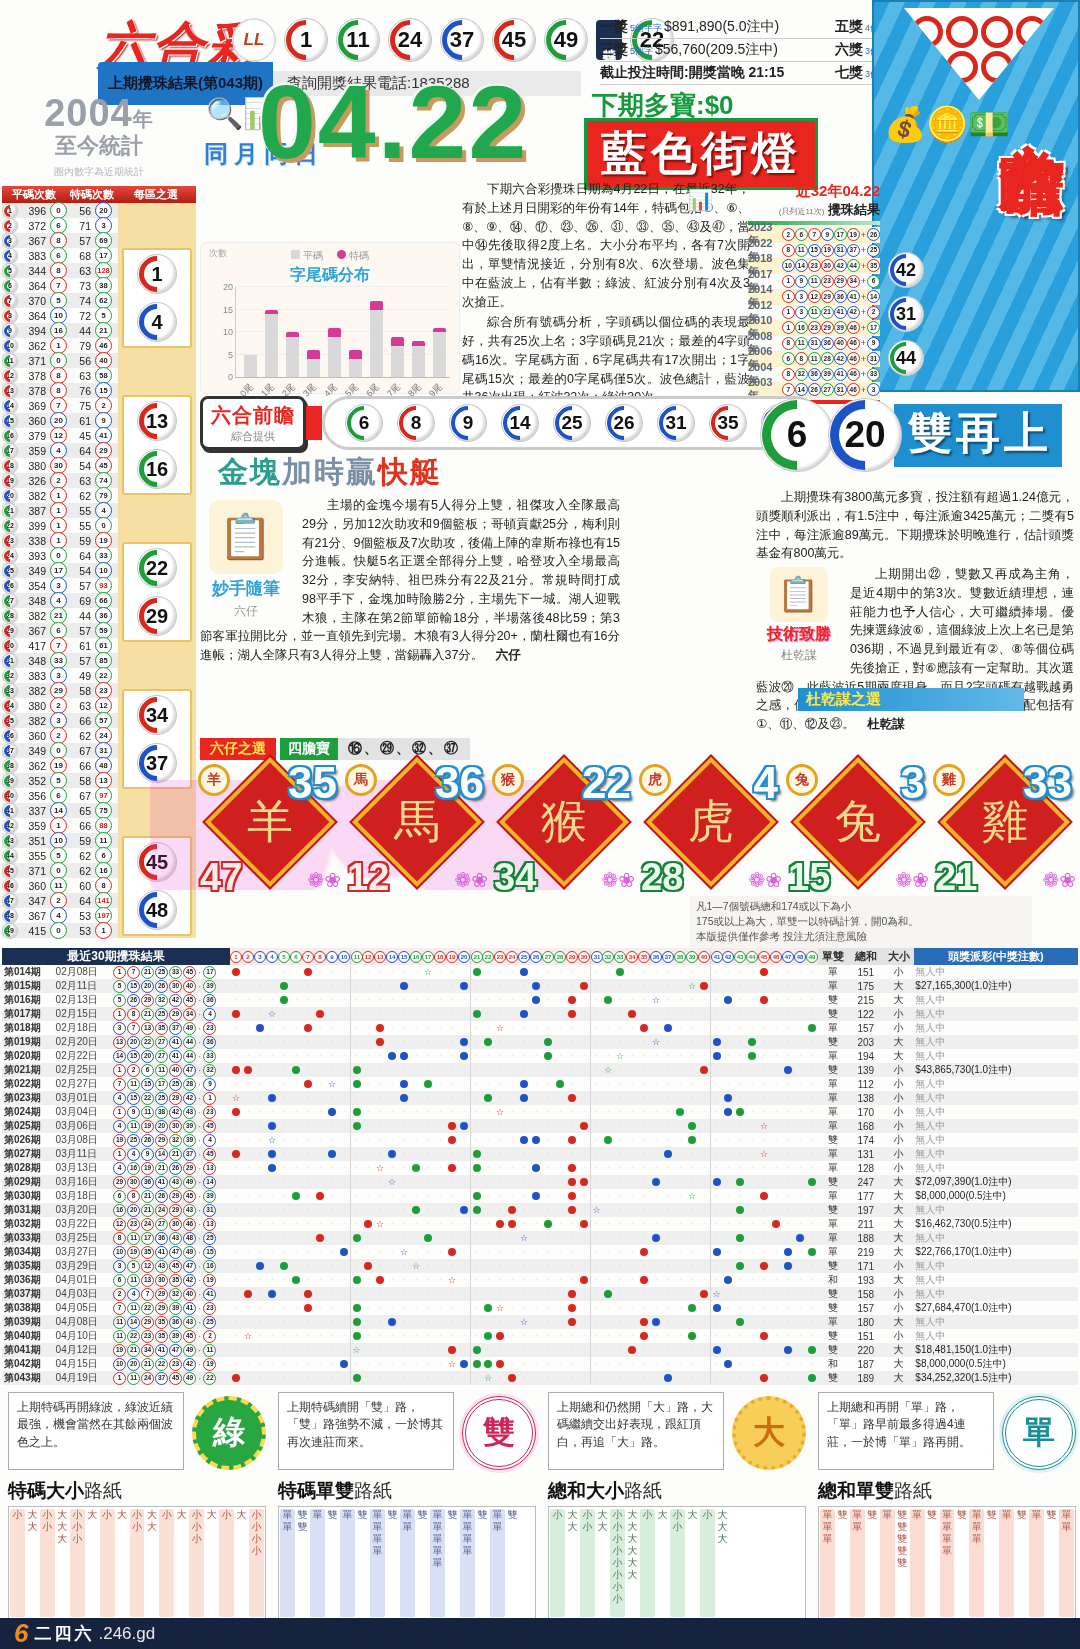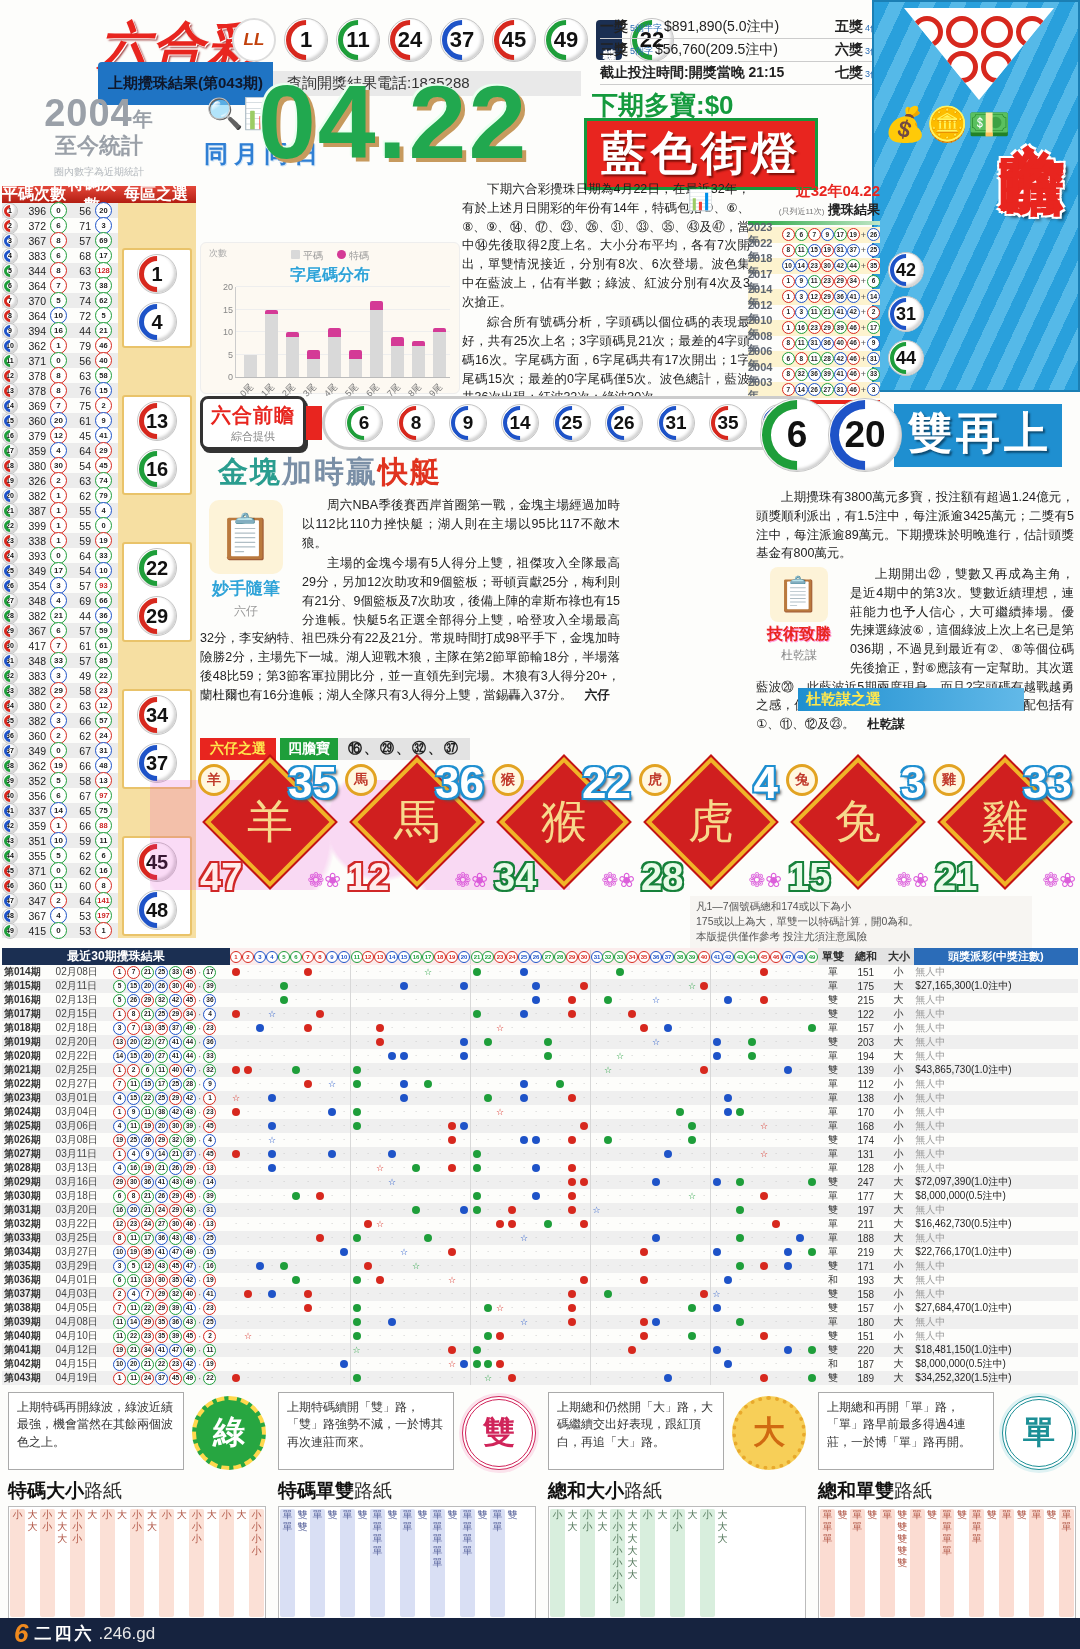--- a/index.html
+++ b/index.html
@@ -40,21 +40,21 @@
          text-shadow:-2px -2px 0 #fff,2px -2px 0 #fff,-2px 2px 0 #fff,2px 2px 0 #fff,4px 4px 3px rgba(0,0,0,.4);letter-spacing:4px;line-height:1;}
   .bcoins{position:absolute;left:10px;top:100px;font-size:34px;line-height:1.3;filter:saturate(1.2);}
   .bballs{position:absolute;left:14px;top:250px;display:flex;flex-direction:column;gap:8px;}
   
   .y2004{left:14px;top:92px;width:170px;text-align:center;color:#9aa0a8;}
   .y2004 .l1{font-size:38px;font-weight:bold;letter-spacing:1px;}
   .y2004 .l1 small{font-size:20px;}
   .y2004 .l2{font-size:22px;font-weight:bold;margin-top:-4px;}
   .y2004 .l3{font-size:10px;color:#b3b8bd;margin-top:4px;}
   .stats{left:2px;top:186px;width:194px;}
-  .st-h{display:flex;background:linear-gradient(#e4483a,#b31d12);color:#fff;font-weight:bold;font-size:16px;height:17px;align-items:center;}
+  .st-h{display:flex;background:linear-gradient(#e4483a,#b31d12);color:#fff;font-weight:bold;font-size:11px;height:17px;align-items:center;}
   .st-h span{text-align:center;}
   .st-rows{position:relative;}
   .st-row{display:flex;align-items:center;height:15px;font-size:10.5px;}
   .st-row:nth-child(odd){background:#ececec;}
   .st-row .v{width:28px;text-align:right;padding-right:2px;}
   .st-row .mc{margin-left:2px;}
   .zone{position:absolute;left:118px;top:203px;width:78px;height:735px;background:#f6dfa2;}
   .zbox{position:absolute;left:4px;width:66px;background:#fff;border:2px solid #e9c36a;border-radius:3px;
         display:flex;flex-direction:column;align-items:center;justify-content:space-around;}
   
@@ -1100,21 +1100,20 @@
 
   <div class="abs a2t">
     <span style="color:#2a9d8f">金塊</span><span style="color:#7a8fa6">加時贏</span><span style="color:#e0331f">快艇</span>
   </div>
   <div class="abs art a2">
     <div class="clip">
       <div class="ic">📋</div>
       <div class="b1">妙手隨筆</div>
       <div class="b2">六仔</div>
     </div>
-    <p>周六NBA季後賽西岸首圈第一戰，金塊主場經過加時以112比110力挫快艇；湖人則在主場以95比117不敵木狼。</p>
     <p><span>主場的金塊今場有5人得分上雙，祖傑攻入全隊最高29分，另加12次助攻和9個籃板；哥頓貢獻25分，梅利則有21分、9個籃板及7次助攻，後備上陣的韋斯布祿也有15分進帳。快艇5名正選全部得分上雙，哈登攻入全場最高32分，李安納特、祖巴殊分有22及21分。常規時間打成98平手下，金塊加時險勝2分，主場先下一城。湖人迎戰木狼，主隊在第2節單節輸18分，半場落後48比59；第3節客軍拉開比分，並一直領先到完場。木狼有3人得分20+，蘭杜爾也有16分進帳；湖人全隊只有3人得分上雙，當錫轟入37分。</span>　<b class="sign">六仔</b></p>
   </div>
   <div class="abs sixpick">
     <span class="l1">六仔之選</span>
     <span class="l2">四膽寶</span>
     <span class="l3">⑯、㉙、㉜、㊲</span>
   </div>
 
   <div class="abs a3head">
     <span id="a3b1"><div class="ball" style="height: 72px; width: 72px; font-size: 37px;">

